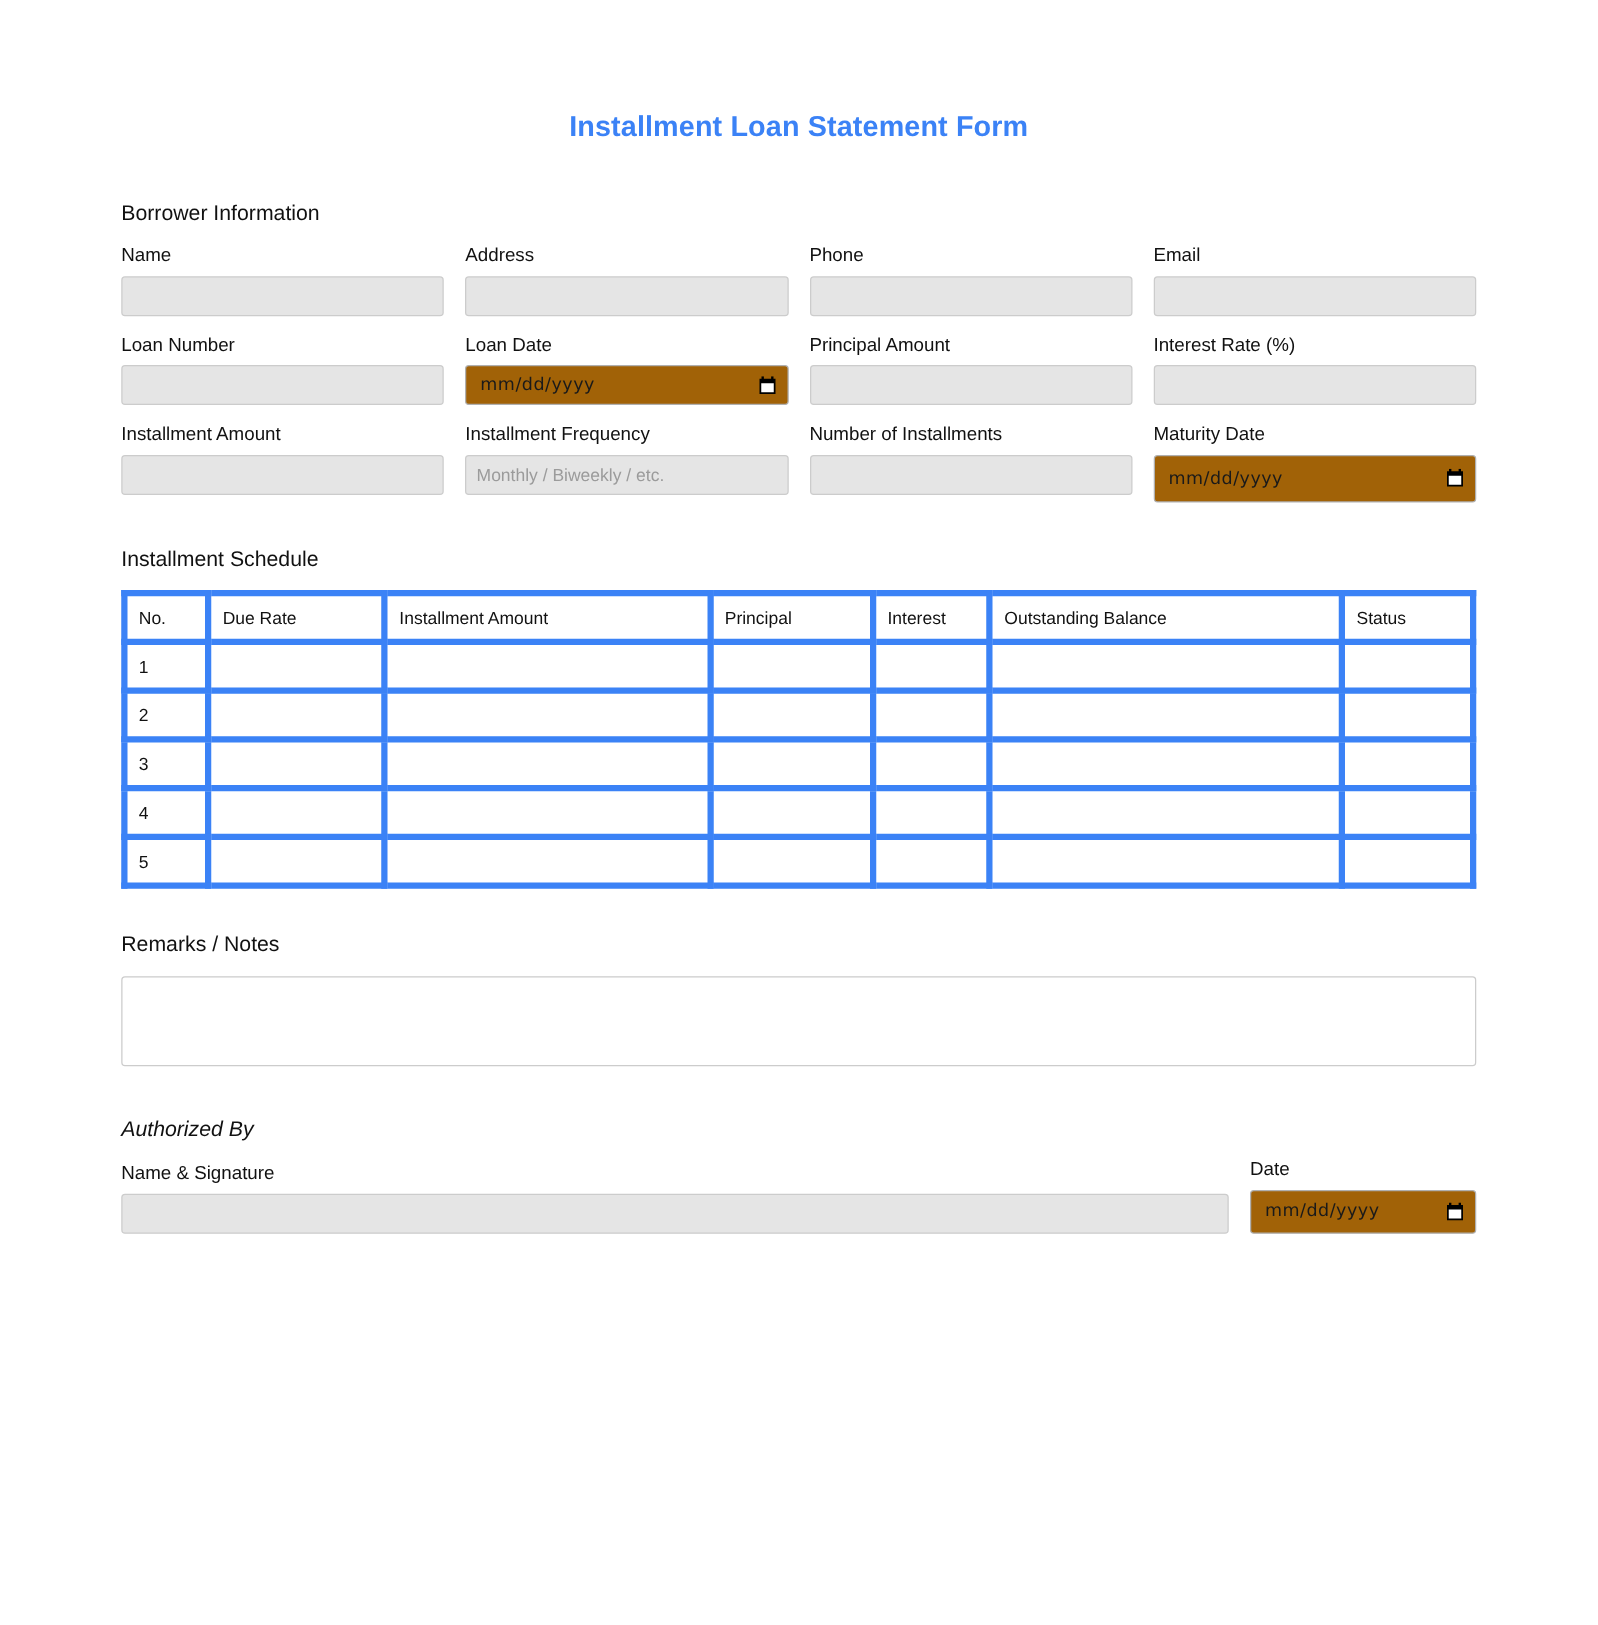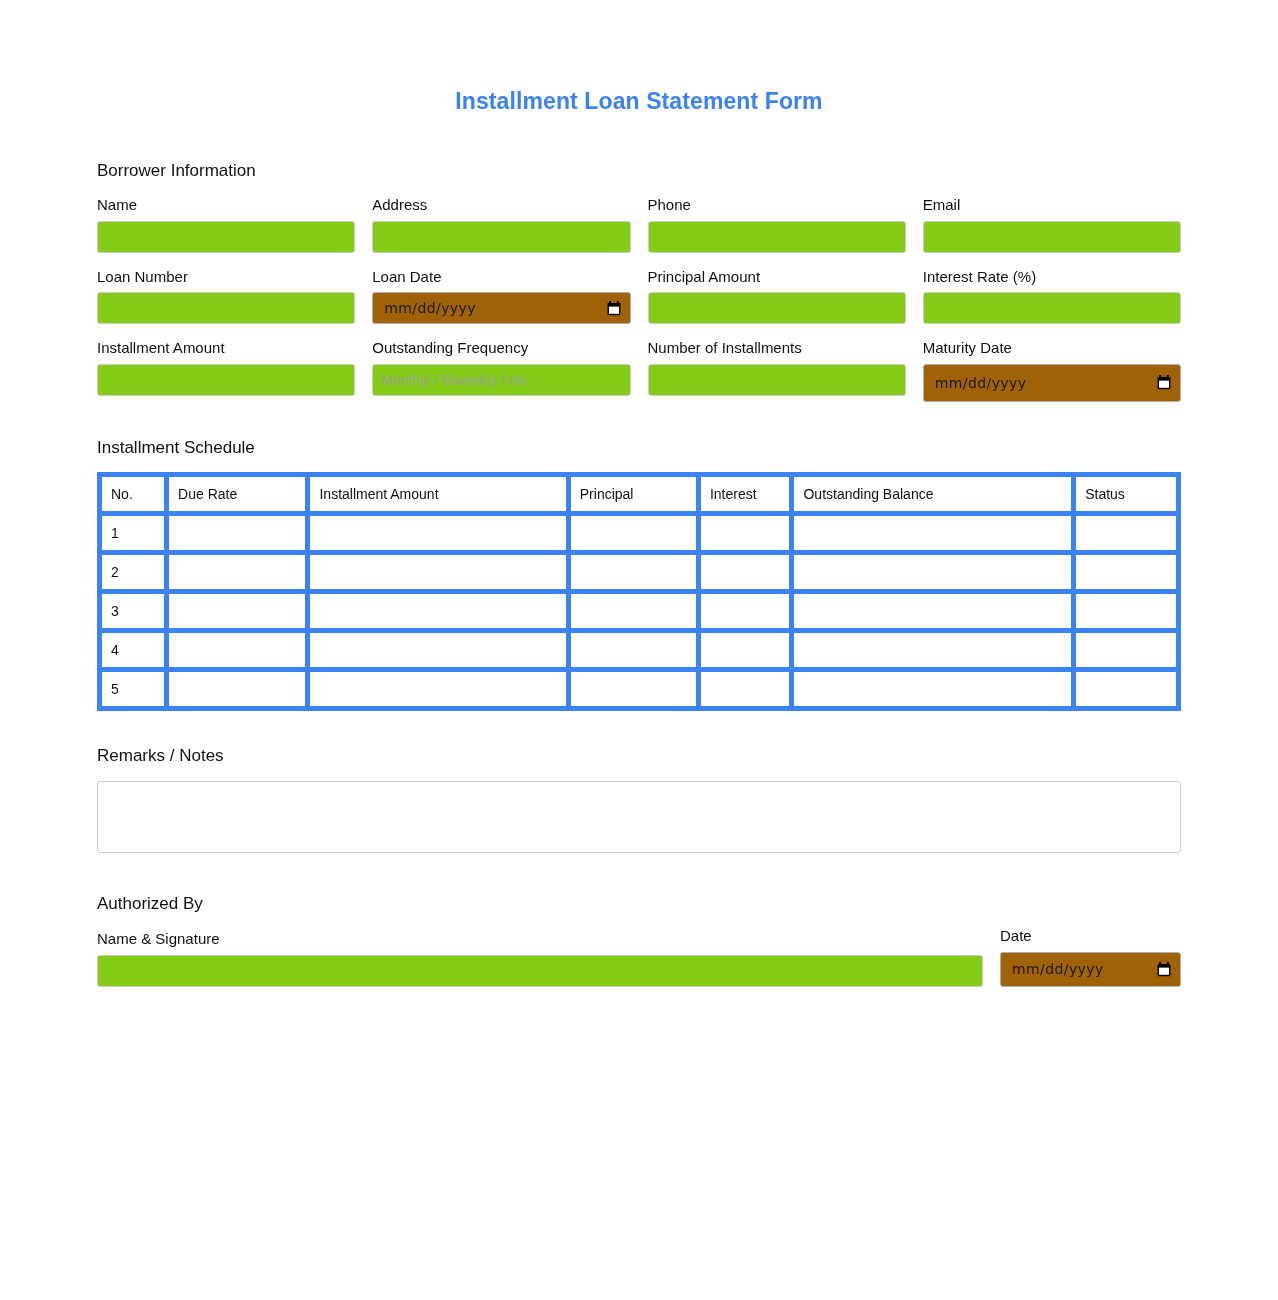--- a/index.html
+++ b/index.html
@@ -38,21 +38,21 @@
     font-size: 17px;
     font-weight: normal;
     color: #111111;
     margin: 0;
     line-height: 1.2;
   }
   .sec-borrower { margin-top: 46px; }
   .sec-loan { margin-top: 37px; }
   .sec-schedule { margin-top: 36px; }
   .sec-remarks { margin-top: 35px; }
-  .sec-auth { margin-top: 41px; }
+  .sec-auth { margin-top: 41px; font-style: italic; }
 
   .field-row {
     display: flex;
     gap: 17px;
     margin-top: 14px;
   }
   .field {
     display: flex;
     flex-direction: column;
     flex: 1 1 0;
@@ -62,21 +62,21 @@
     font-size: 15px;
     color: #111111;
     line-height: 1.3;
     margin-bottom: 6px;
     white-space: nowrap;
   }
   .text-input {
     height: 32px;
     border: 1px solid #cccccc;
     border-radius: 3px;
-    background: #84cc16;
+    background: #e5e5e5;
     font-family: "Liberation Sans", sans-serif;
     font-size: 14px;
     color: #111111;
     padding: 0 8px;
     width: 100%;
     outline: none;
   }
   .text-input::placeholder {
     color: #9b9b9b;
     opacity: 1;
@@ -232,21 +232,21 @@
         <input class="text-input" type="text" value="" style="">
       </div>
     </div>
 
     <div class="field-row">
       <div class="field">
         <label class="field-label">Installment Amount</label>
         <input class="text-input" type="text" value="" style="">
       </div>
       <div class="field">
-        <label class="field-label">Outstanding Frequency</label>
+        <label class="field-label">Installment Frequency</label>
         <input class="text-input" type="text" placeholder="Monthly / Biweekly / etc." style="">
       </div>
       <div class="field">
         <label class="field-label">Number of Installments</label>
         <input class="text-input" type="text" value="" style="">
       </div>
       <div class="field">
         <label class="field-label">Maturity Date</label>
         <div class="date-input tall">
           <span class="date-text">mm/dd/yyyy</span>

